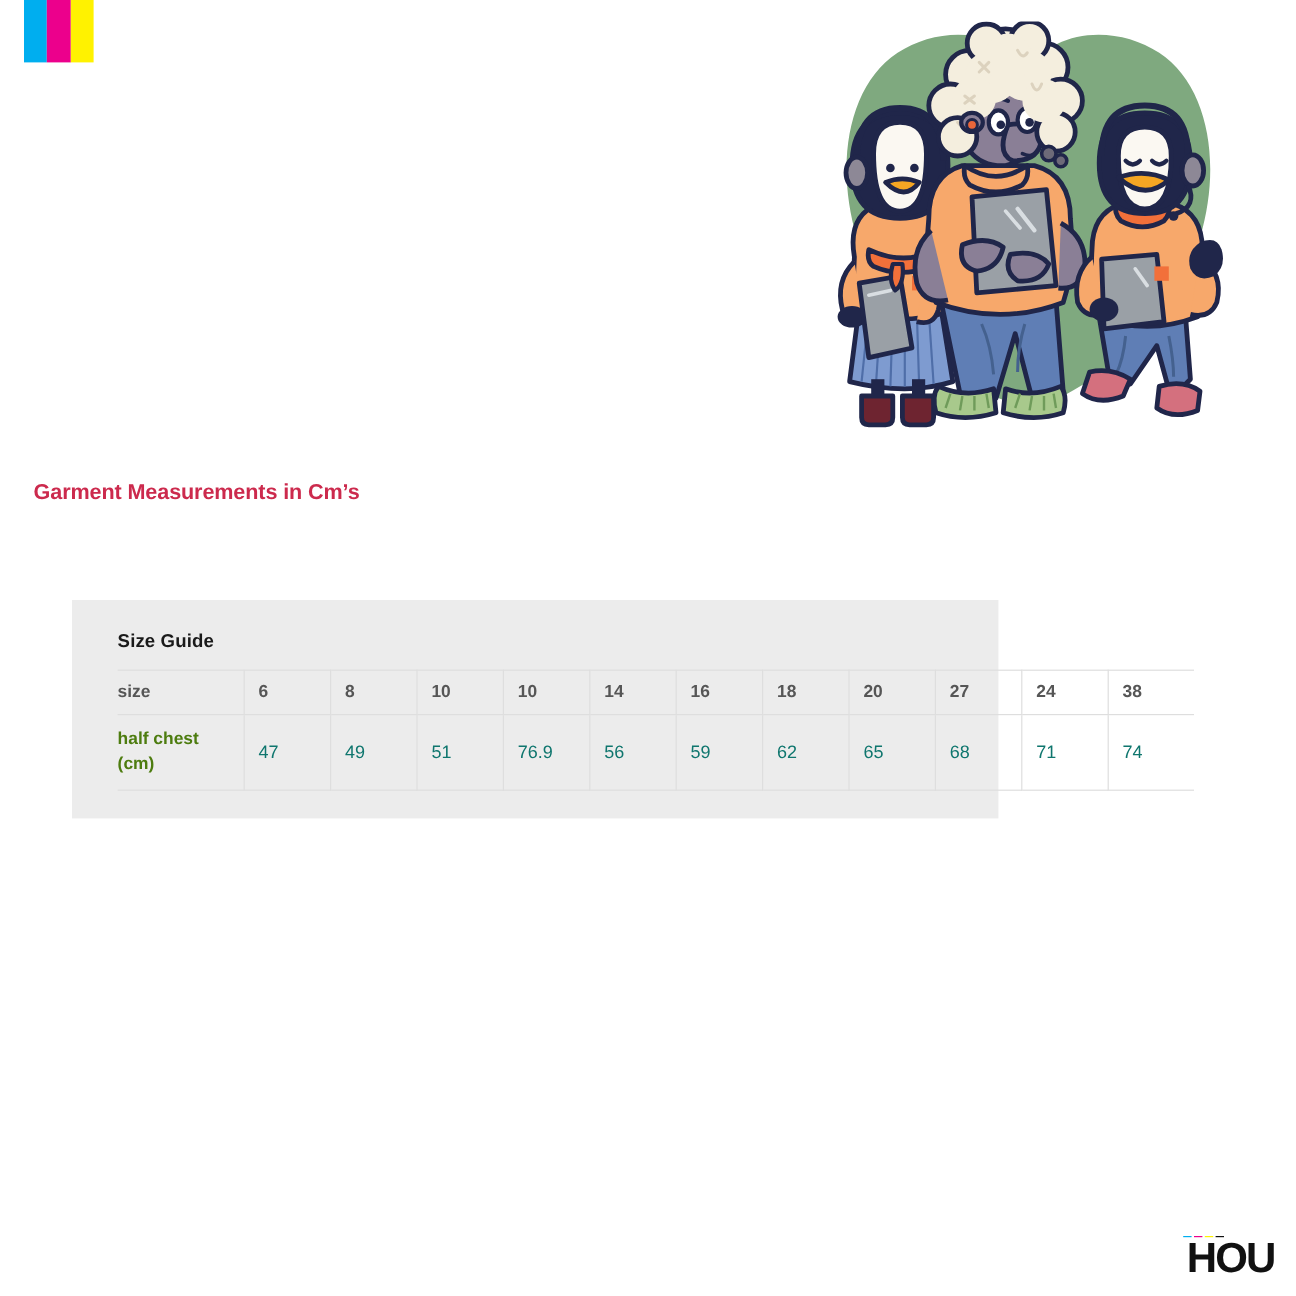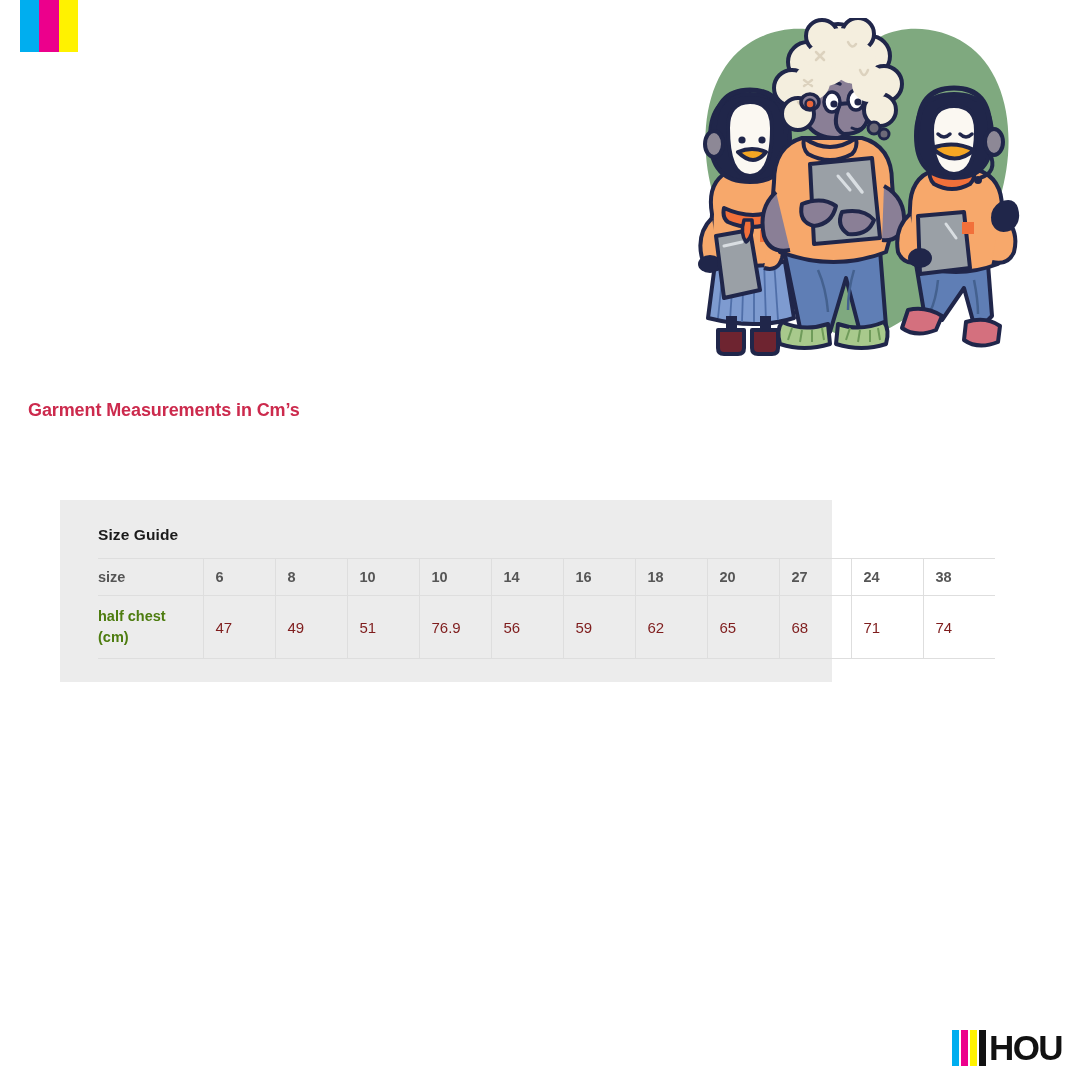--- a/index.html
+++ b/index.html
@@ -104,32 +104,33 @@
     font-size: 14.5px;
     font-weight: bold;
     color: #4d7c0f;
     line-height: 1.45;
     padding-right: 10px;
   }
   .data-row td.val {
     height: 62px;
     font-size: 15px;
     font-weight: normal;
-    color: #7f1d1d;
+    color: #0f766e;
     padding-left: 12px;
   }
 
   
   .hou-logo {
     position: absolute;
     right: 18px;
     bottom: 14px;
     height: 36px;
     display: flex;
     align-items: stretch;
+    flex-direction: column;
   }
   .hou-logo .bars { display: flex; height: 100%; }
   .hou-logo .bars .bar { width: 7px; height: 100%; }
   .hou-logo .bars .bar + .bar { margin-left: 2px; }
   .hou-logo .wordmark {
     margin-left: 3px;
     font-size: 35px;
     line-height: 35px;
     font-weight: bold;
     letter-spacing: -1.6px;

